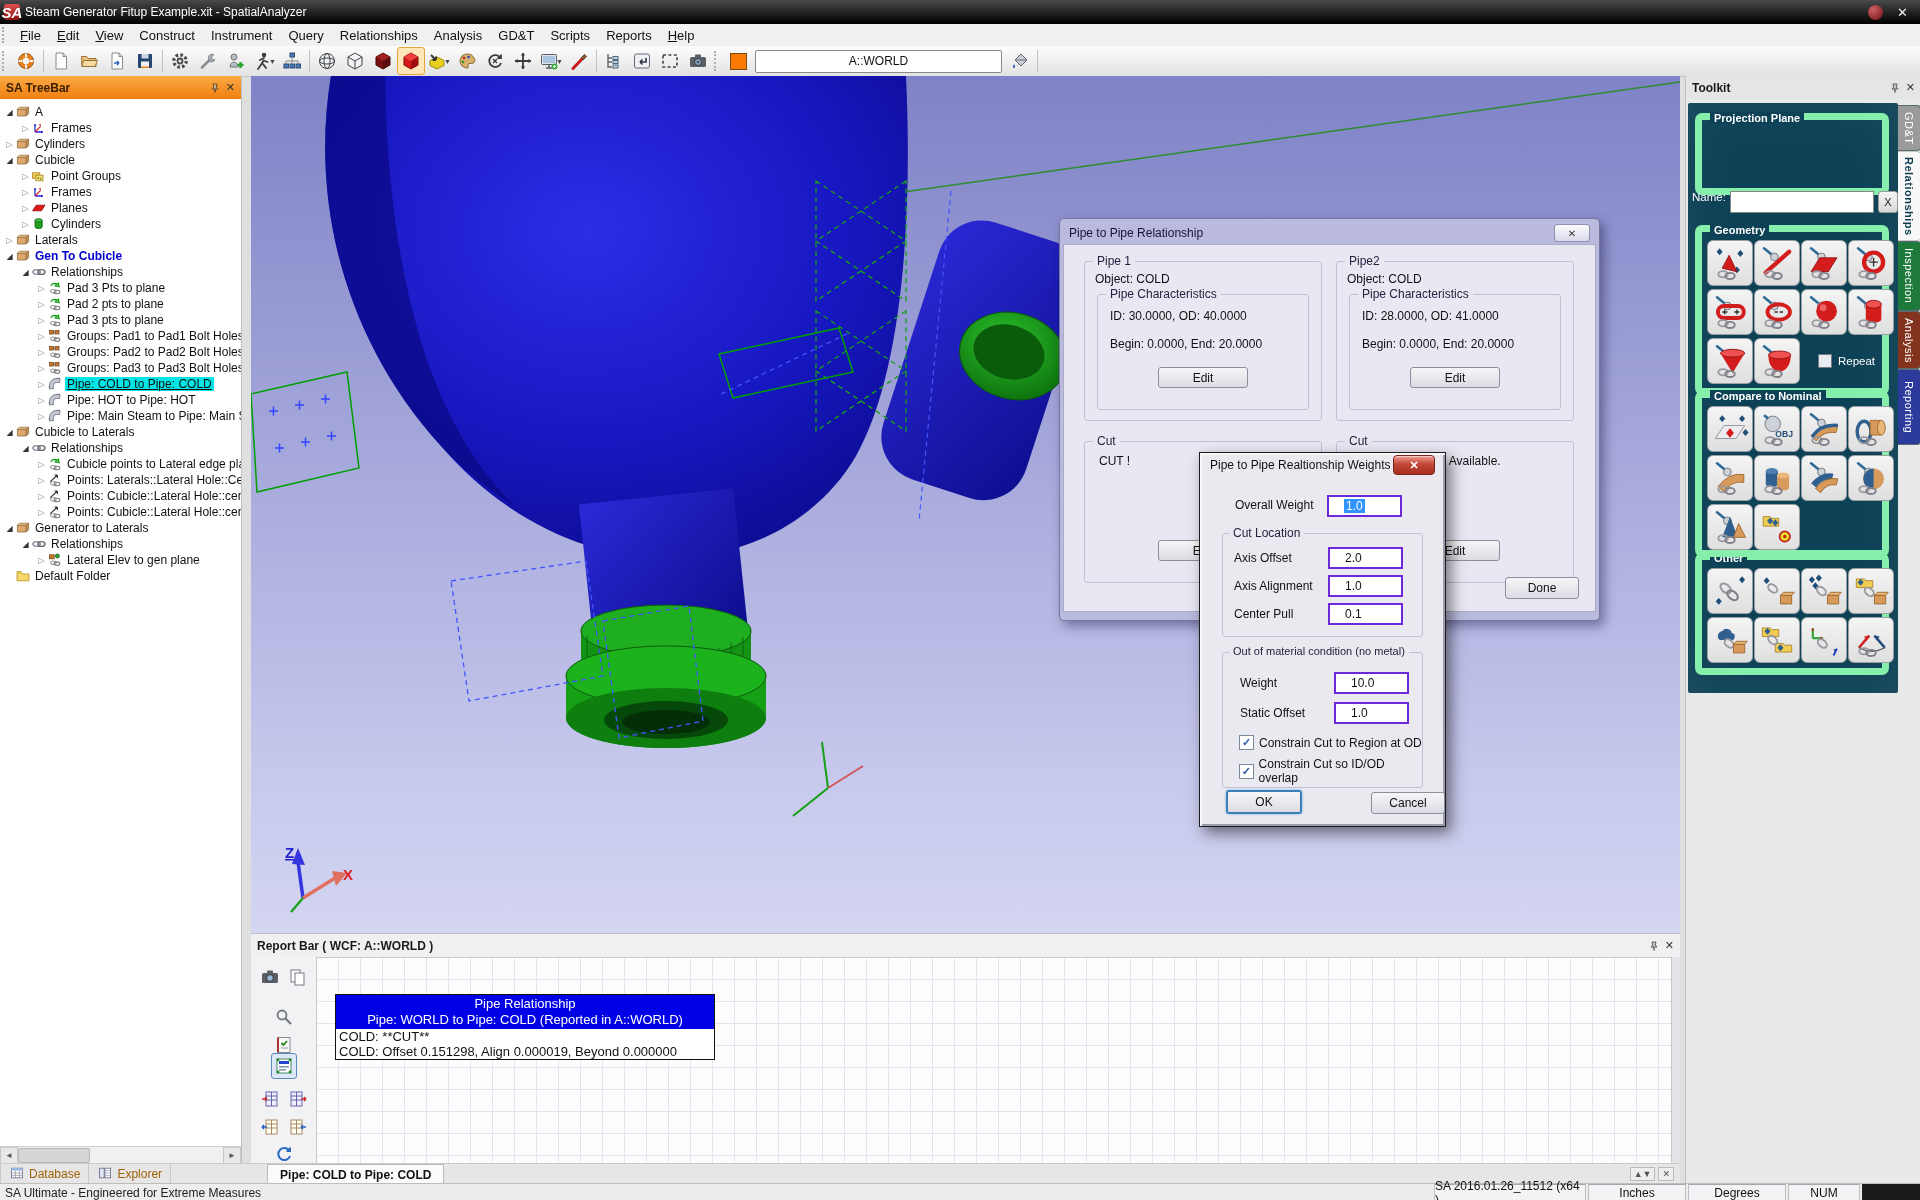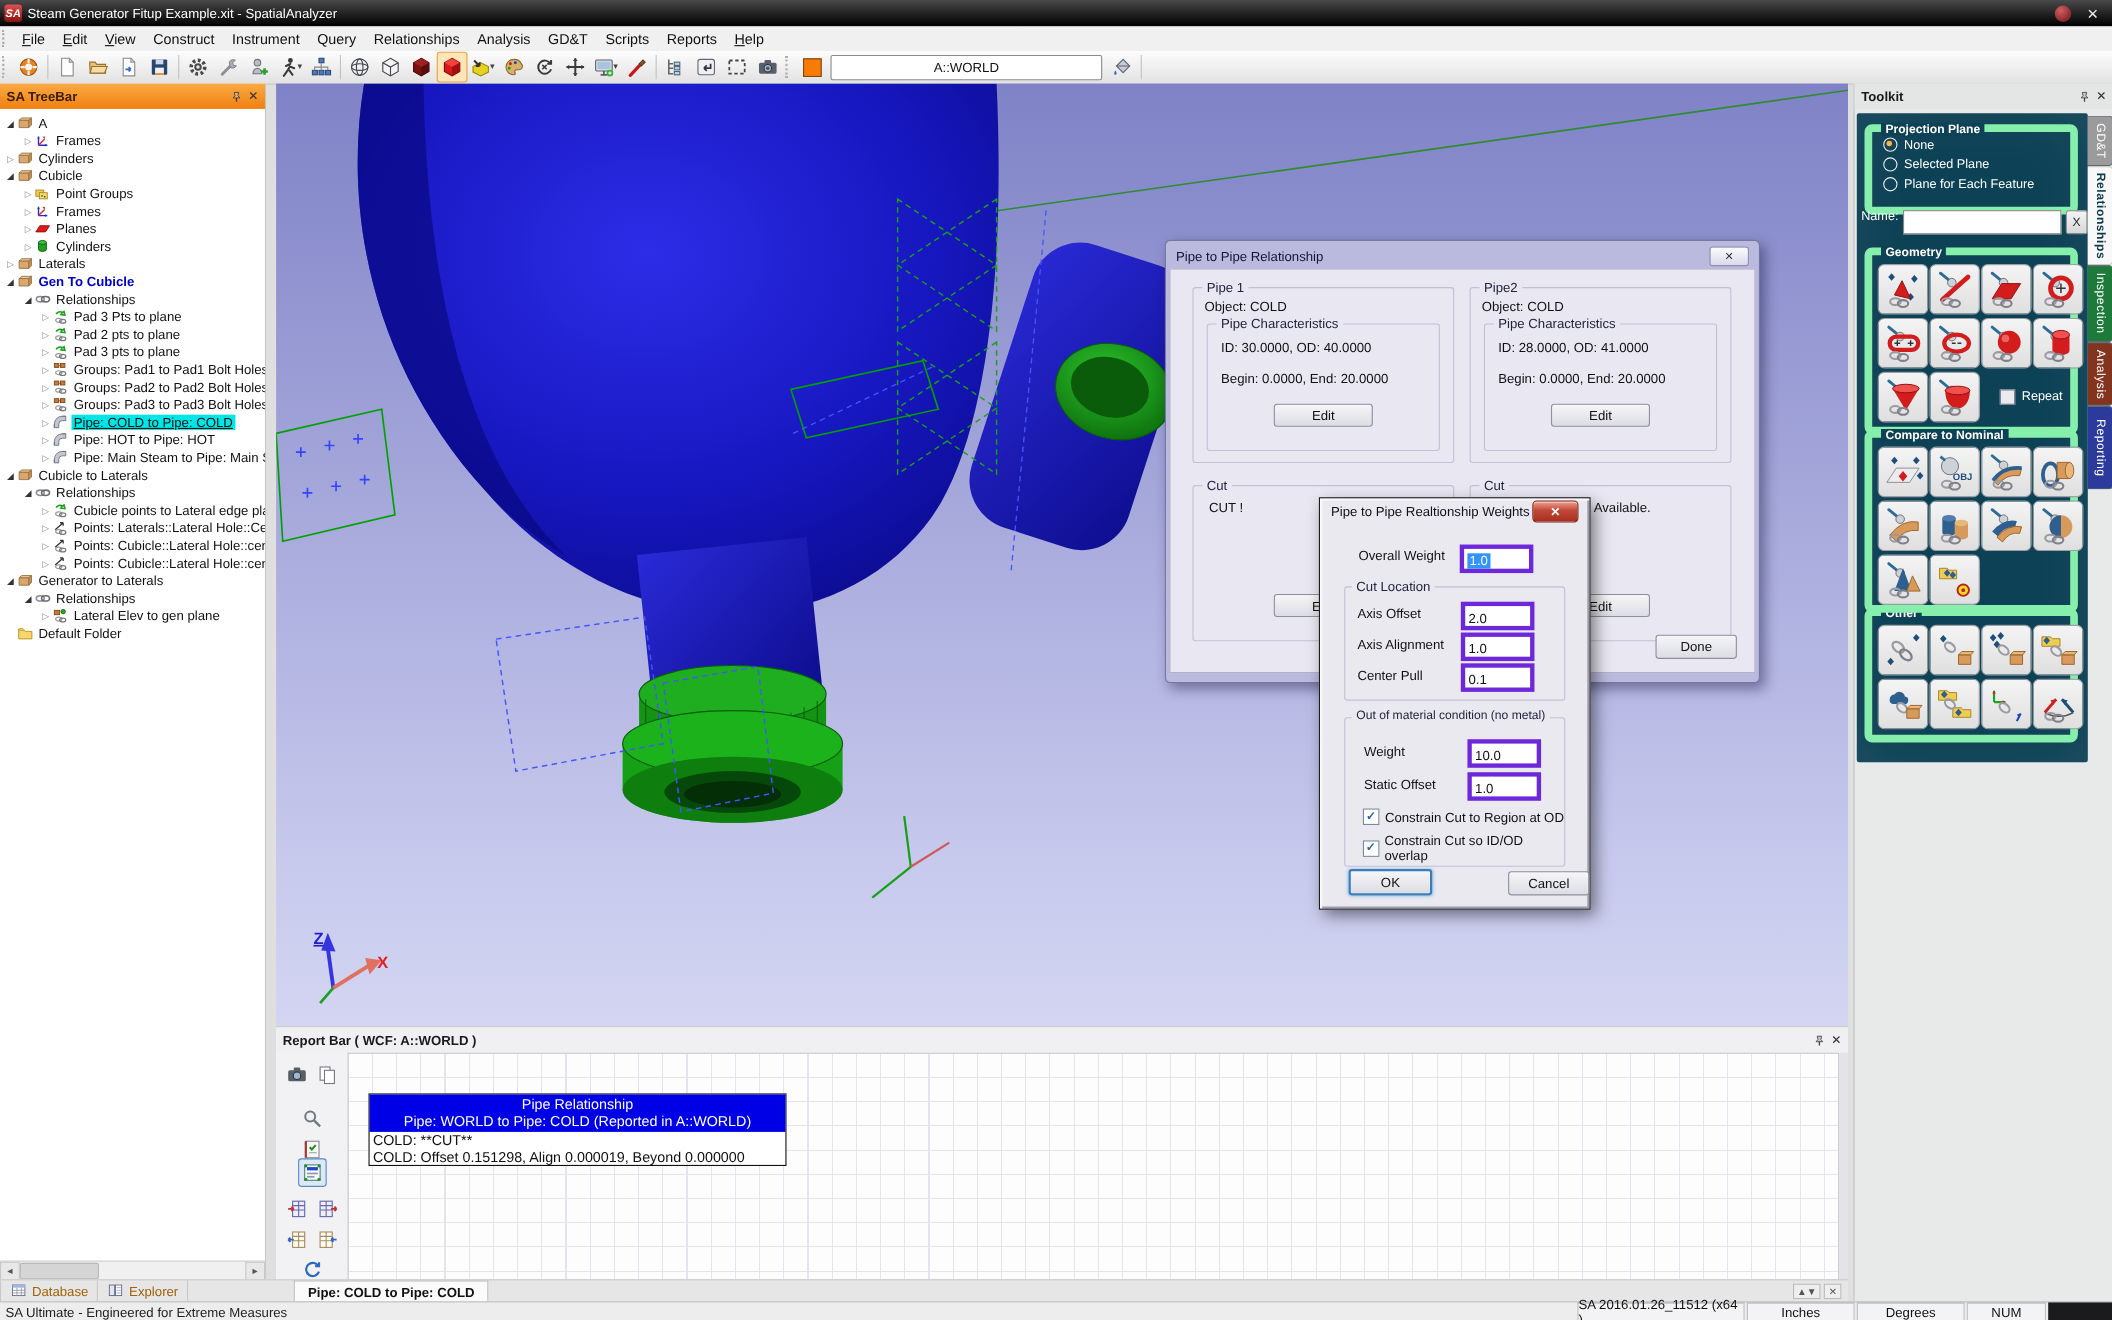--- a/index.html
+++ b/index.html
@@ -2,21 +2,21 @@
 <html><head>
 <meta charset="utf-8">
 <style>
   html,body{margin:0;padding:0}
   body{width:1920px;height:1200px;position:relative;overflow:hidden;background:#dfdfdf;
        font-family:"Liberation Sans",sans-serif;color:#111;-webkit-font-smoothing:antialiased}
   
   .titlebar{position:absolute;left:0;top:0;width:1920px;height:24px;
     background:linear-gradient(#4a4a4a,#1c1c1c 60%,#000);color:#fff;display:flex;align-items:center;font-size:12px}
   .sa-logo{width:16px;height:16px;margin:0 5px 0 4px;background:linear-gradient(#e05050,#8a1010);
-    color:#fff;font-size:10px;font-weight:bold;display:flex;align-items:center;justify-content:center;border-radius:3px;font-style:italic}
+    color:#fff;font-size:15px;font-weight:bold;display:flex;align-items:center;justify-content:center;border-radius:3px;font-style:italic}
   .titlebar .win-btns{margin-left:auto;display:flex;align-items:center;gap:14px;padding-right:12px}
   .logo-circle{width:15px;height:15px;border-radius:50%;background:radial-gradient(circle at 35% 30%,#d06060,#6a0f18)}
   .close-x{color:#eee;font-size:13px;cursor:default}
   
   .menubar{position:absolute;left:0;top:24px;width:1920px;height:22px;background:#f0f0f0;border-bottom:1px solid #d8d8d8;
     display:flex;align-items:center;font-size:13px}
   .menubar .grip{width:6px;height:16px;margin:0 2px;border-left:2px dotted #aaa}
   .menu-item{padding:2px 8px;color:#111}
   
   .toolbar{position:absolute;left:0;top:46px;width:1920px;height:30px;
@@ -68,22 +68,22 @@
   .edit-btn{position:absolute;width:88px;height:19px;left:50%;transform:translateX(-50%)}
   .done-btn{position:absolute;width:72px;height:20px;right:16px;bottom:12px}
   
   .dlg-weights{left:948px;top:376px;width:245px;height:373px;background:#ebe9f0;z-index:20;
     border:1px solid #1d1d1d;outline:none;box-shadow:inset 2px 2px 0 #f8f8fb,inset -2px -2px 0 #9c9cab,5px 6px 14px rgba(0,0,0,.5)}
   .dlgw-title{height:24px;display:flex;align-items:center;padding:0 10px;color:#101018}
   .dlgw-close{margin-left:auto;width:40px;height:18px;border:1px solid #7e221a;border-radius:4px;
     background:linear-gradient(#efa092,#c14737 45%,#a92e1f);color:#fff;font-weight:bold;font-size:11px;
     display:flex;align-items:center;justify-content:center;box-shadow:inset 0 1px 0 rgba(255,255,255,.5)}
   .w-row{position:absolute;display:flex;align-items:center}
-  .w-field{position:absolute;width:56px;height:18px;background:#fff;border:4px solid #6d28d9;font-size:12px;
-    display:flex;align-items:flex-end;padding-left:3px}
+  .w-field{position:absolute;width:56px;height:18px;background:#fff;border:2px solid #6d28d9;font-size:12px;
+    display:flex;align-items:center;padding-left:15px}
   .w-sel{background:#3194ff;color:#fff;padding:0 2px}
   .w-grp{position:absolute;border:1px solid #c3c0d6;border-radius:3px}
   .w-grp>.grp-lb{position:absolute;top:-8px;left:6px;background:#ebe9f0;padding:0 4px;color:#23233f;font-size:12px}
   .w-check{position:absolute;display:flex;align-items:center;gap:5px;font-size:12px}
   .cbx{width:13px;height:13px;background:#fff;border:1px solid #7a8a9a;display:flex;align-items:center;justify-content:center;
     color:#2b5fa5;font-size:11px;font-weight:bold;line-height:1}
   .ok-btn{position:absolute;left:26px;bottom:12px;width:72px;height:20px;border:2px solid #3c7fb8;box-shadow:0 0 3px #7ab8e8}
   
   .toolkit{position:absolute;left:1685px;top:76px;width:235px;height:1107px;background:#e8eaea;border-left:1px solid #c0c0c0}
   .toolkit-header{background:#e4e6e6;color:#1a1a1a}
@@ -849,34 +849,20 @@
             <path d="M3 1h4l-.7 3L8 6H2l1.7-2z" fill="#c9c9c9" stroke="#444" stroke-width=".8"></path>
             <line x1="5" y1="6" x2="5" y2="9.5" stroke="#444" stroke-width="1.2"></line>
           </svg>
         </span>
       <span class="hx">✕</span>
     </span>
   </div>
   <div class="tk-body">
     <div class="tk-grp" style="top:10px;height:68px">
       <span class="tk-lb">Projection Plane</span>
-      <div id="pp-options">
-          <div class="tk-radio-row">
-            <span class="rdo sel"></span>
-            <span>None</span>
-          </div>
-          <div class="tk-radio-row">
-            <span class="rdo"></span>
-            <span>Selected Plane</span>
-          </div>
-          <div class="tk-radio-row">
-            <span class="rdo"></span>
-            <span>Plane for Each Feature</span>
-          </div>
-        </div>
     </div>
     <div class="tk-name-row" style="top:88px">
       <span>Name:</span>
       <input class="tk-name-input" value="" style="">
       <span class="tk-x-btn">X</span>
     </div>
     <div class="tk-grp" style="top:122px;height:156px">
       <span class="tk-lb">Geometry</span>
       <div class="tk-grid" id="tk-grid-0">
           <div class="tk-ic">

